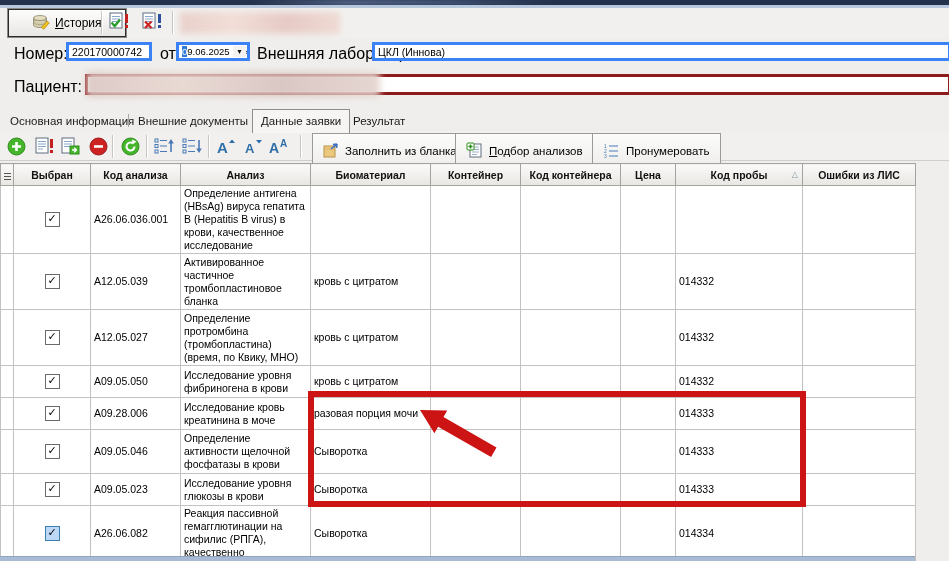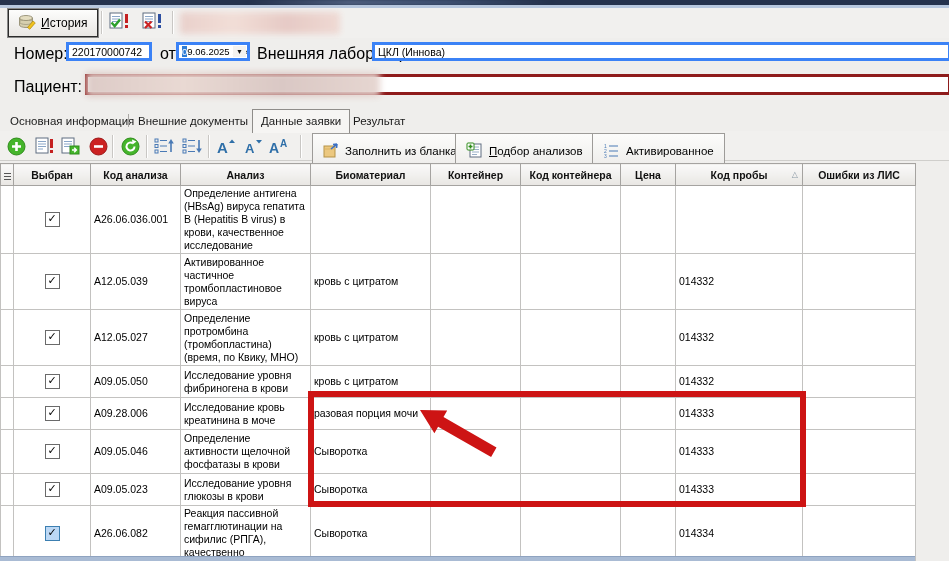--- a/index.html
+++ b/index.html
@@ -8,21 +8,21 @@
 
   
   .titlebar{position:absolute;left:0;top:0;width:949px;height:5px;background:#25324d;}
   .titlebar .smudge{position:absolute;left:250px;top:0;width:300px;height:5px;
     background:linear-gradient(90deg,#25324d,#5a6b8c,#44577a,#25324d);filter:blur(2px);}
   .lightstrip{position:absolute;left:0;top:5px;width:949px;height:3px;background:#b7c7de;}
 
   
   .toolbar1{position:absolute;left:0;top:8px;width:949px;height:30px;background:#f1f0ee;}
   .btn-history{position:absolute;left:8px;top:1px;height:26px;display:flex;align-items:center;gap:5px;
-    padding:0 9px;border:1px solid #2b2b2b;outline:1px solid #888;background:linear-gradient(#fdfdfc,#e8e6e3);
+    padding:0 23px;border:1px solid #2b2b2b;outline:1px solid #888;background:linear-gradient(#fdfdfc,#e8e6e3);
     font-size:12px;color:#000;cursor:default;}
   .btn-history .mnemo{text-decoration:underline;}
   .tb-sep{position:absolute;top:3px;width:1px;height:23px;background:#c9c7c4;border-right:1px solid #fff;}
   .iconbtn{position:absolute;top:3px;width:26px;height:24px;display:flex;align-items:center;justify-content:center;}
   .redact{position:absolute;border-radius:2px;}
   .redact.pink{background:linear-gradient(90deg,#e9cfca,#f2ddd6,#e6c9c4,#efd8d2);filter:blur(3px);opacity:.95;}
 
   
   .formrow{position:absolute;left:0;width:949px;}
   .flabel{position:absolute;font-size:16px;color:#000;white-space:nowrap;}
@@ -251,21 +251,21 @@
     </div>
     <div class="t2btn" style="left:592px">
       <span>
         <svg width="17" height="15" viewBox="0 0 17 15">
             <text x="1" y="5" font-size="5" fill="#4a7ab5" font-family="Liberation Sans,sans-serif">1</text>
             <text x="1" y="10" font-size="5" fill="#4a7ab5" font-family="Liberation Sans,sans-serif">2</text>
             <text x="1" y="15" font-size="5" fill="#4a7ab5" font-family="Liberation Sans,sans-serif">3</text>
             <path d="M6 3h9M6 8h9M6 13h9" stroke="#4a7ab5" stroke-width="1.2"></path>
           </svg>
       </span>
-      <span>Активированное</span>
+      <span>Пронумеровать</span>
     </div>
   </div>
 
   <table class="grid">
     <colgroup>
       <col style="width:13px">
         <col style="width:77px">
         <col style="width:90px">
         <col style="width:130px">
         <col style="width:120px">
@@ -308,21 +308,21 @@
       <td></td>
       <td></td>
       <td></td>
     </tr>
     <tr style="height:56px">
       <td class="selcol"></td>
       <td>
             <div class="cb checked"></div>
           </td>
       <td>A12.05.039</td>
-      <td>Активированное частичное тромбопластиновое вируса</td>
+      <td>Активированное частичное тромбопластиновое бланка</td>
       <td>кровь с цитратом</td>
       <td></td>
       <td></td>
       <td></td>
       <td>014332</td>
       <td></td>
     </tr>
     <tr style="height:56px">
       <td class="selcol"></td>
       <td>

